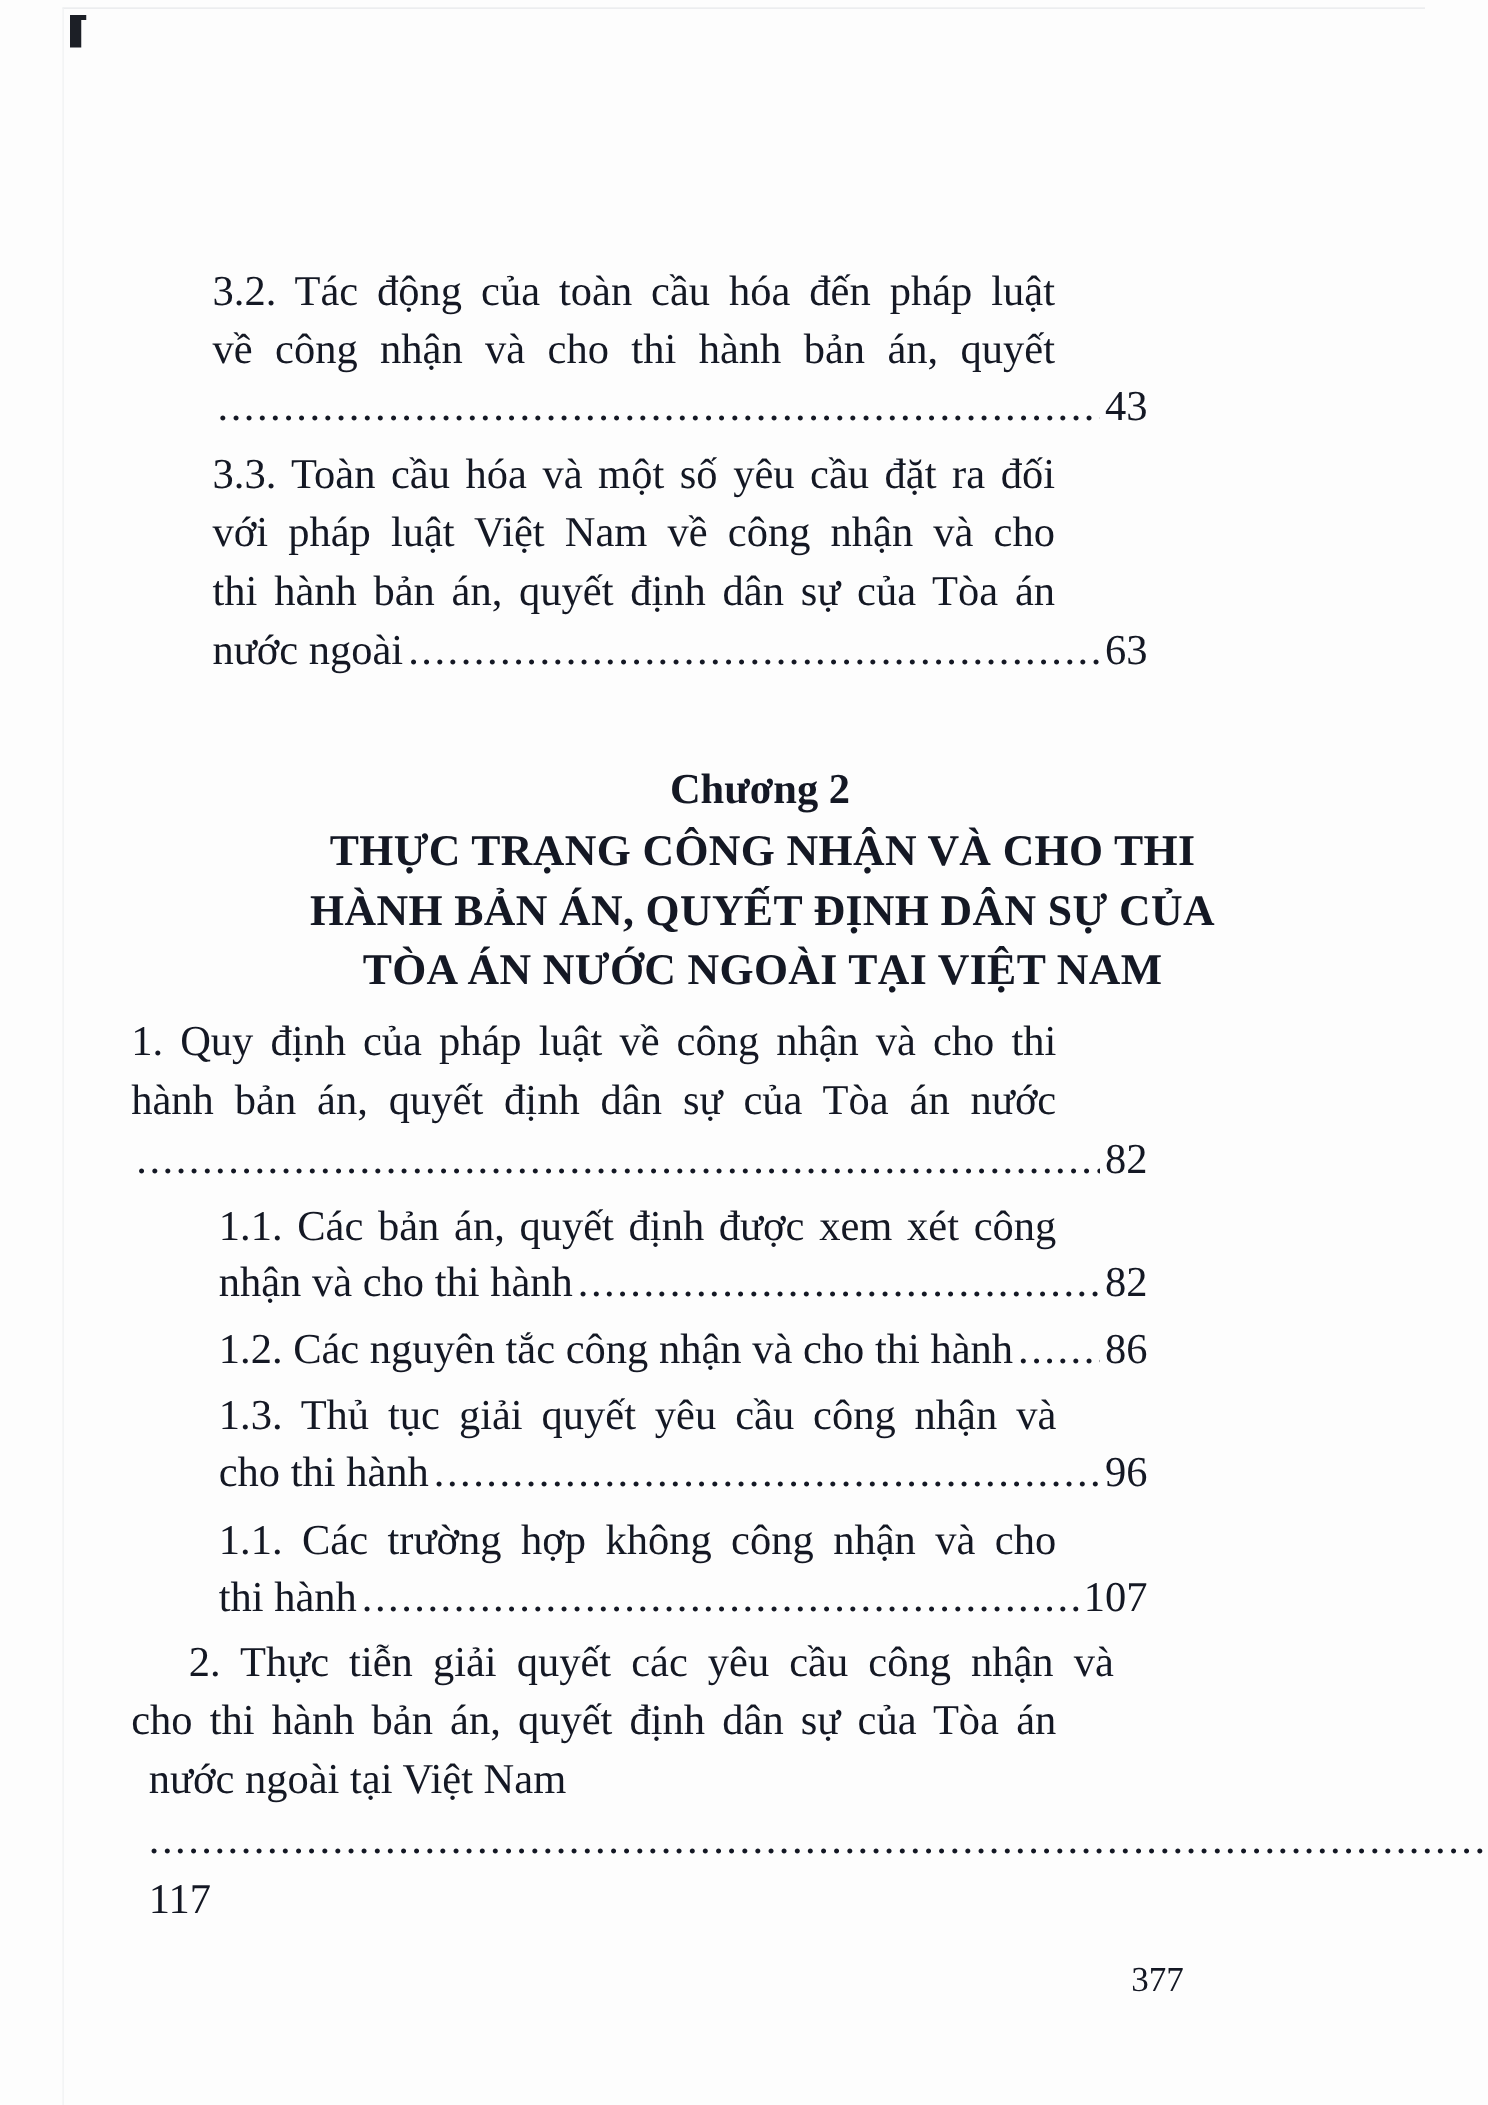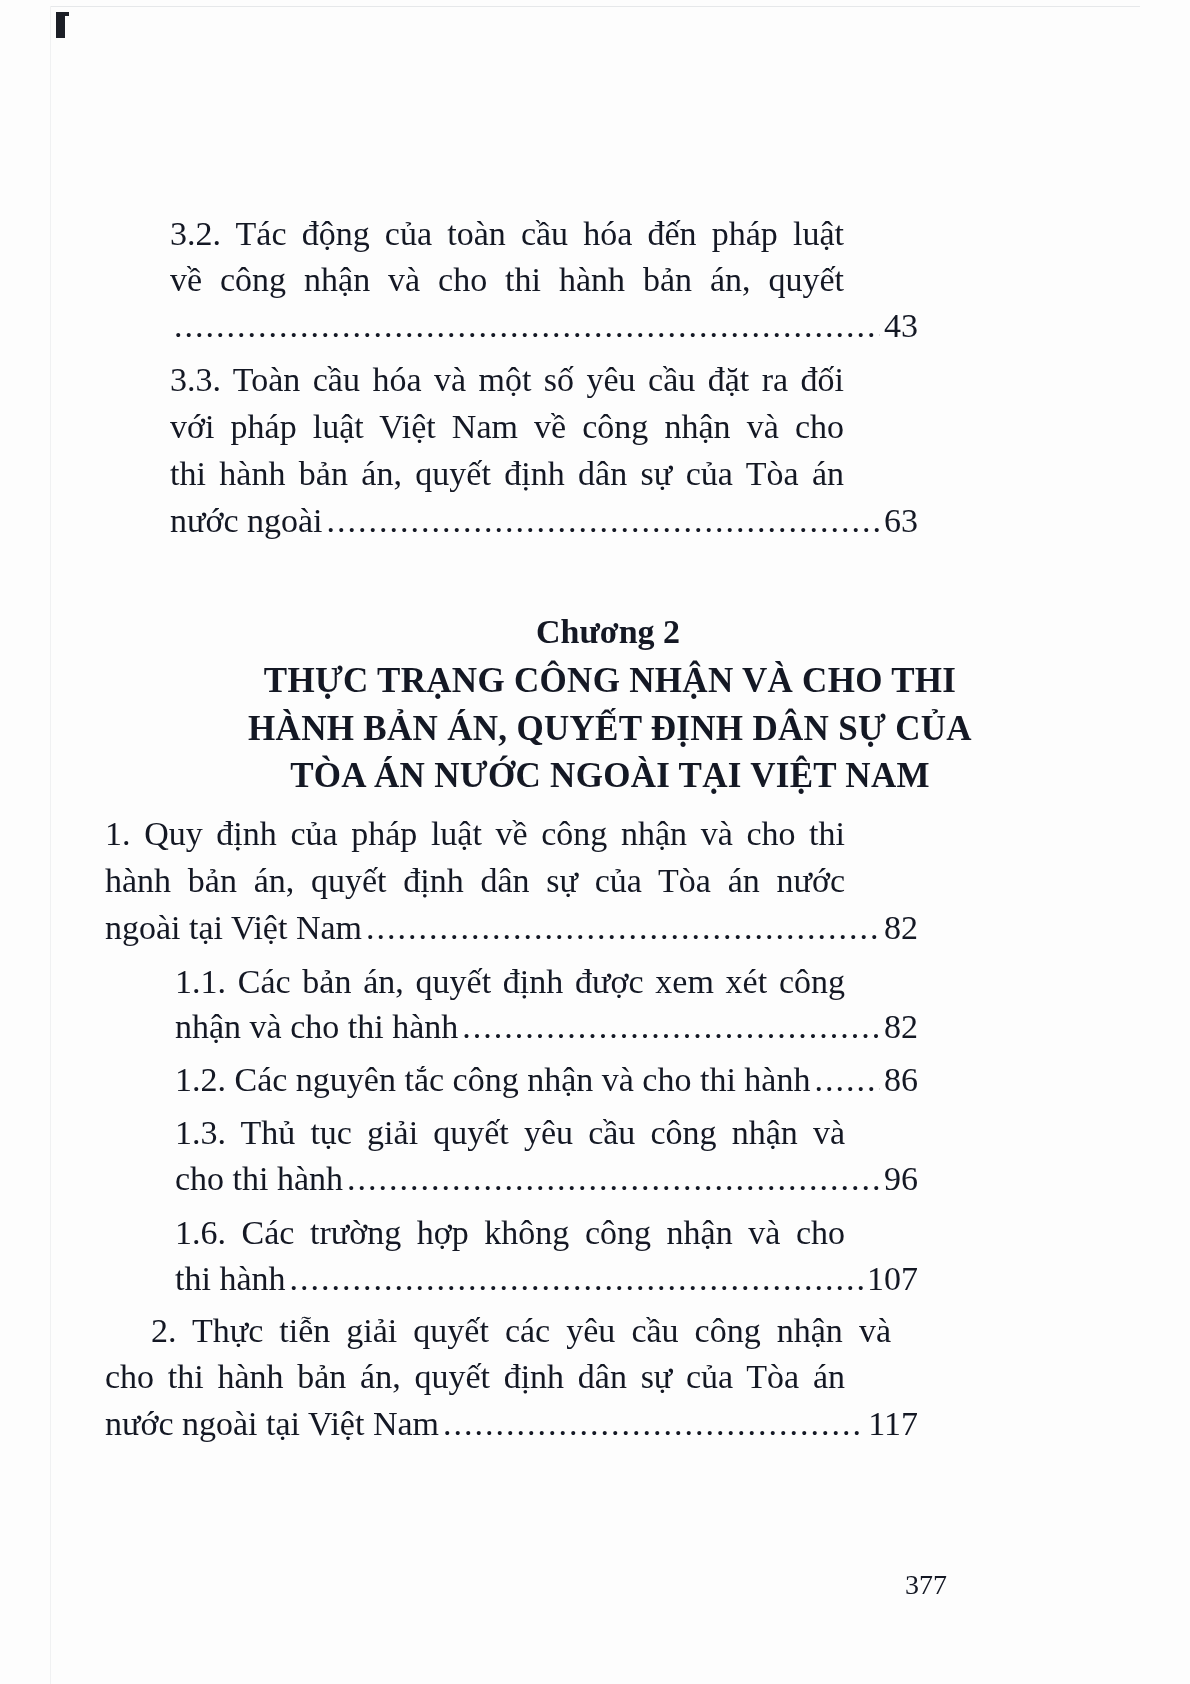--- a/index.html
+++ b/index.html
@@ -108,21 +108,20 @@
 
   <div class="chapter-num">Chương 2</div>
   <div class="chapter-title" style="top:657px;">THỰC TRẠNG CÔNG NHẬN VÀ CHO THI</div>
   <div class="chapter-title" style="top:705px;">HÀNH BẢN ÁN, QUYẾT ĐỊNH DÂN SỰ CỦA</div>
   <div class="chapter-title" style="top:752px;">TÒA ÁN NƯỚC NGOÀI TẠI VIỆT NAM</div>
 
   <div>
     <div class="line justify" style="left:105px; width:740px; top:810px;">1. Quy định của pháp luật về công nhận và cho thi</div>
     <div class="line justify" style="left:105px; width:740px; top:857px;">hành bản án, quyết định dân sự của Tòa án nước</div>
     <div class="leader-line" style="left:105px; width:813px; top:904px;">
-      <span class="txt">ngoài tại Việt Nam</span>
       <span class="dots"></span>
       <span class="pg">82</span>
     </div>
   </div>
 
   <div>
     <div class="line justify" style="left:175px; width:670px; top:958px;">1.1. Các bản án, quyết định được xem xét công</div>
     <div class="leader-line" style="left:175px; width:743px; top:1003px;">
       <span class="txt">nhận và cho thi hành</span>
       <span class="dots"></span>
@@ -141,32 +140,32 @@
   <div>
     <div class="line justify" style="left:175px; width:670px; top:1109px;">1.3. Thủ tục giải quyết yêu cầu công nhận và</div>
     <div class="leader-line" style="left:175px; width:743px; top:1155px;">
       <span class="txt">cho thi hành</span>
       <span class="dots"></span>
       <span class="pg">96</span>
     </div>
   </div>
 
   <div>
-    <div class="line justify" style="left:175px; width:670px; top:1209px;">1.6. Các trường hợp không công nhận và cho</div>
+    <div class="line justify" style="left:175px; width:670px; top:1209px;">1.1. Các trường hợp không công nhận và cho</div>
     <div class="leader-line" style="left:175px; width:743px; top:1255px;">
       <span class="txt">thi hành</span>
       <span class="dots"></span>
       <span class="pg">107</span>
     </div>
   </div>
 
   <div>
     <div class="line justify" style="left:105px; width:740px; top:1307px;margin-left:46px;">2. Thực tiễn giải quyết các yêu cầu công nhận và</div>
     <div class="line justify" style="left:105px; width:740px; top:1353px;">cho thi hành bản án, quyết định dân sự của Tòa án</div>
-    <div class="leader-line" style="left:105px; width:813px; top:1400px;">
+    <div class="leader-line" style="left:115px; width:813px; top:1400px;flex-direction:column;">
       <span class="txt">nước ngoài tại Việt Nam</span>
       <span class="dots"></span>
       <span class="pg">117</span>
     </div>
   </div>
 
 </div>
 
 <div class="page-number">377</div>
 

